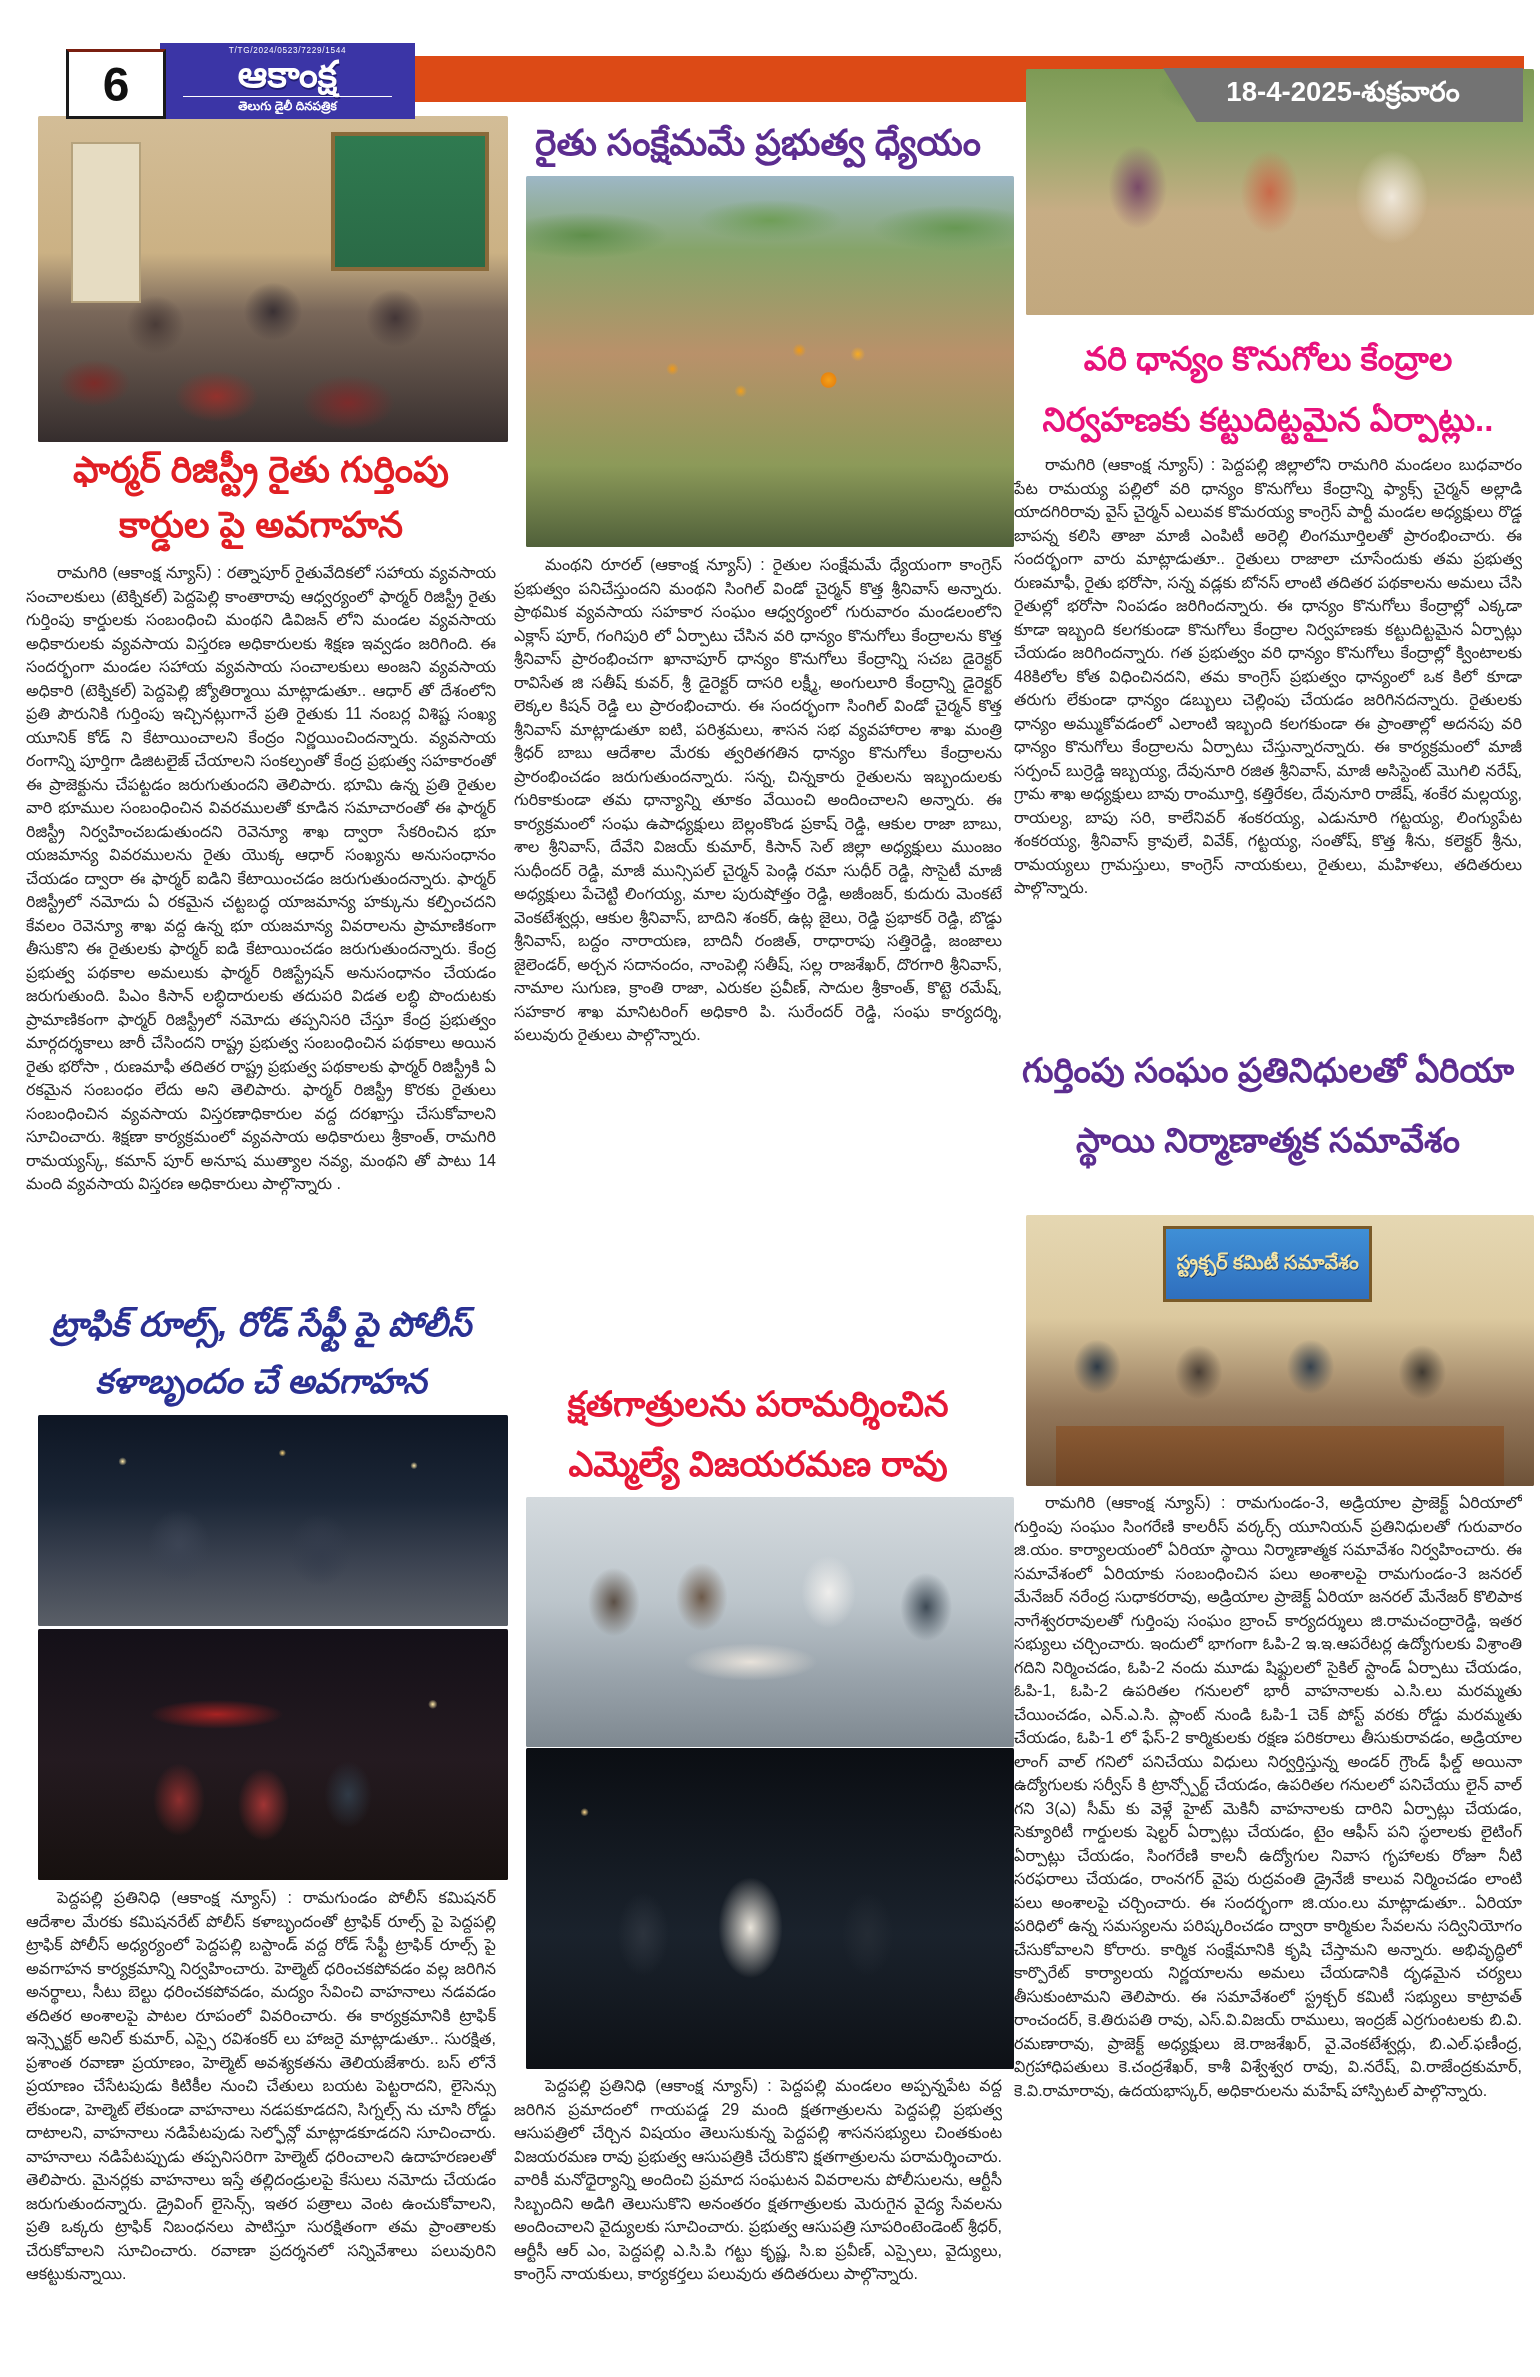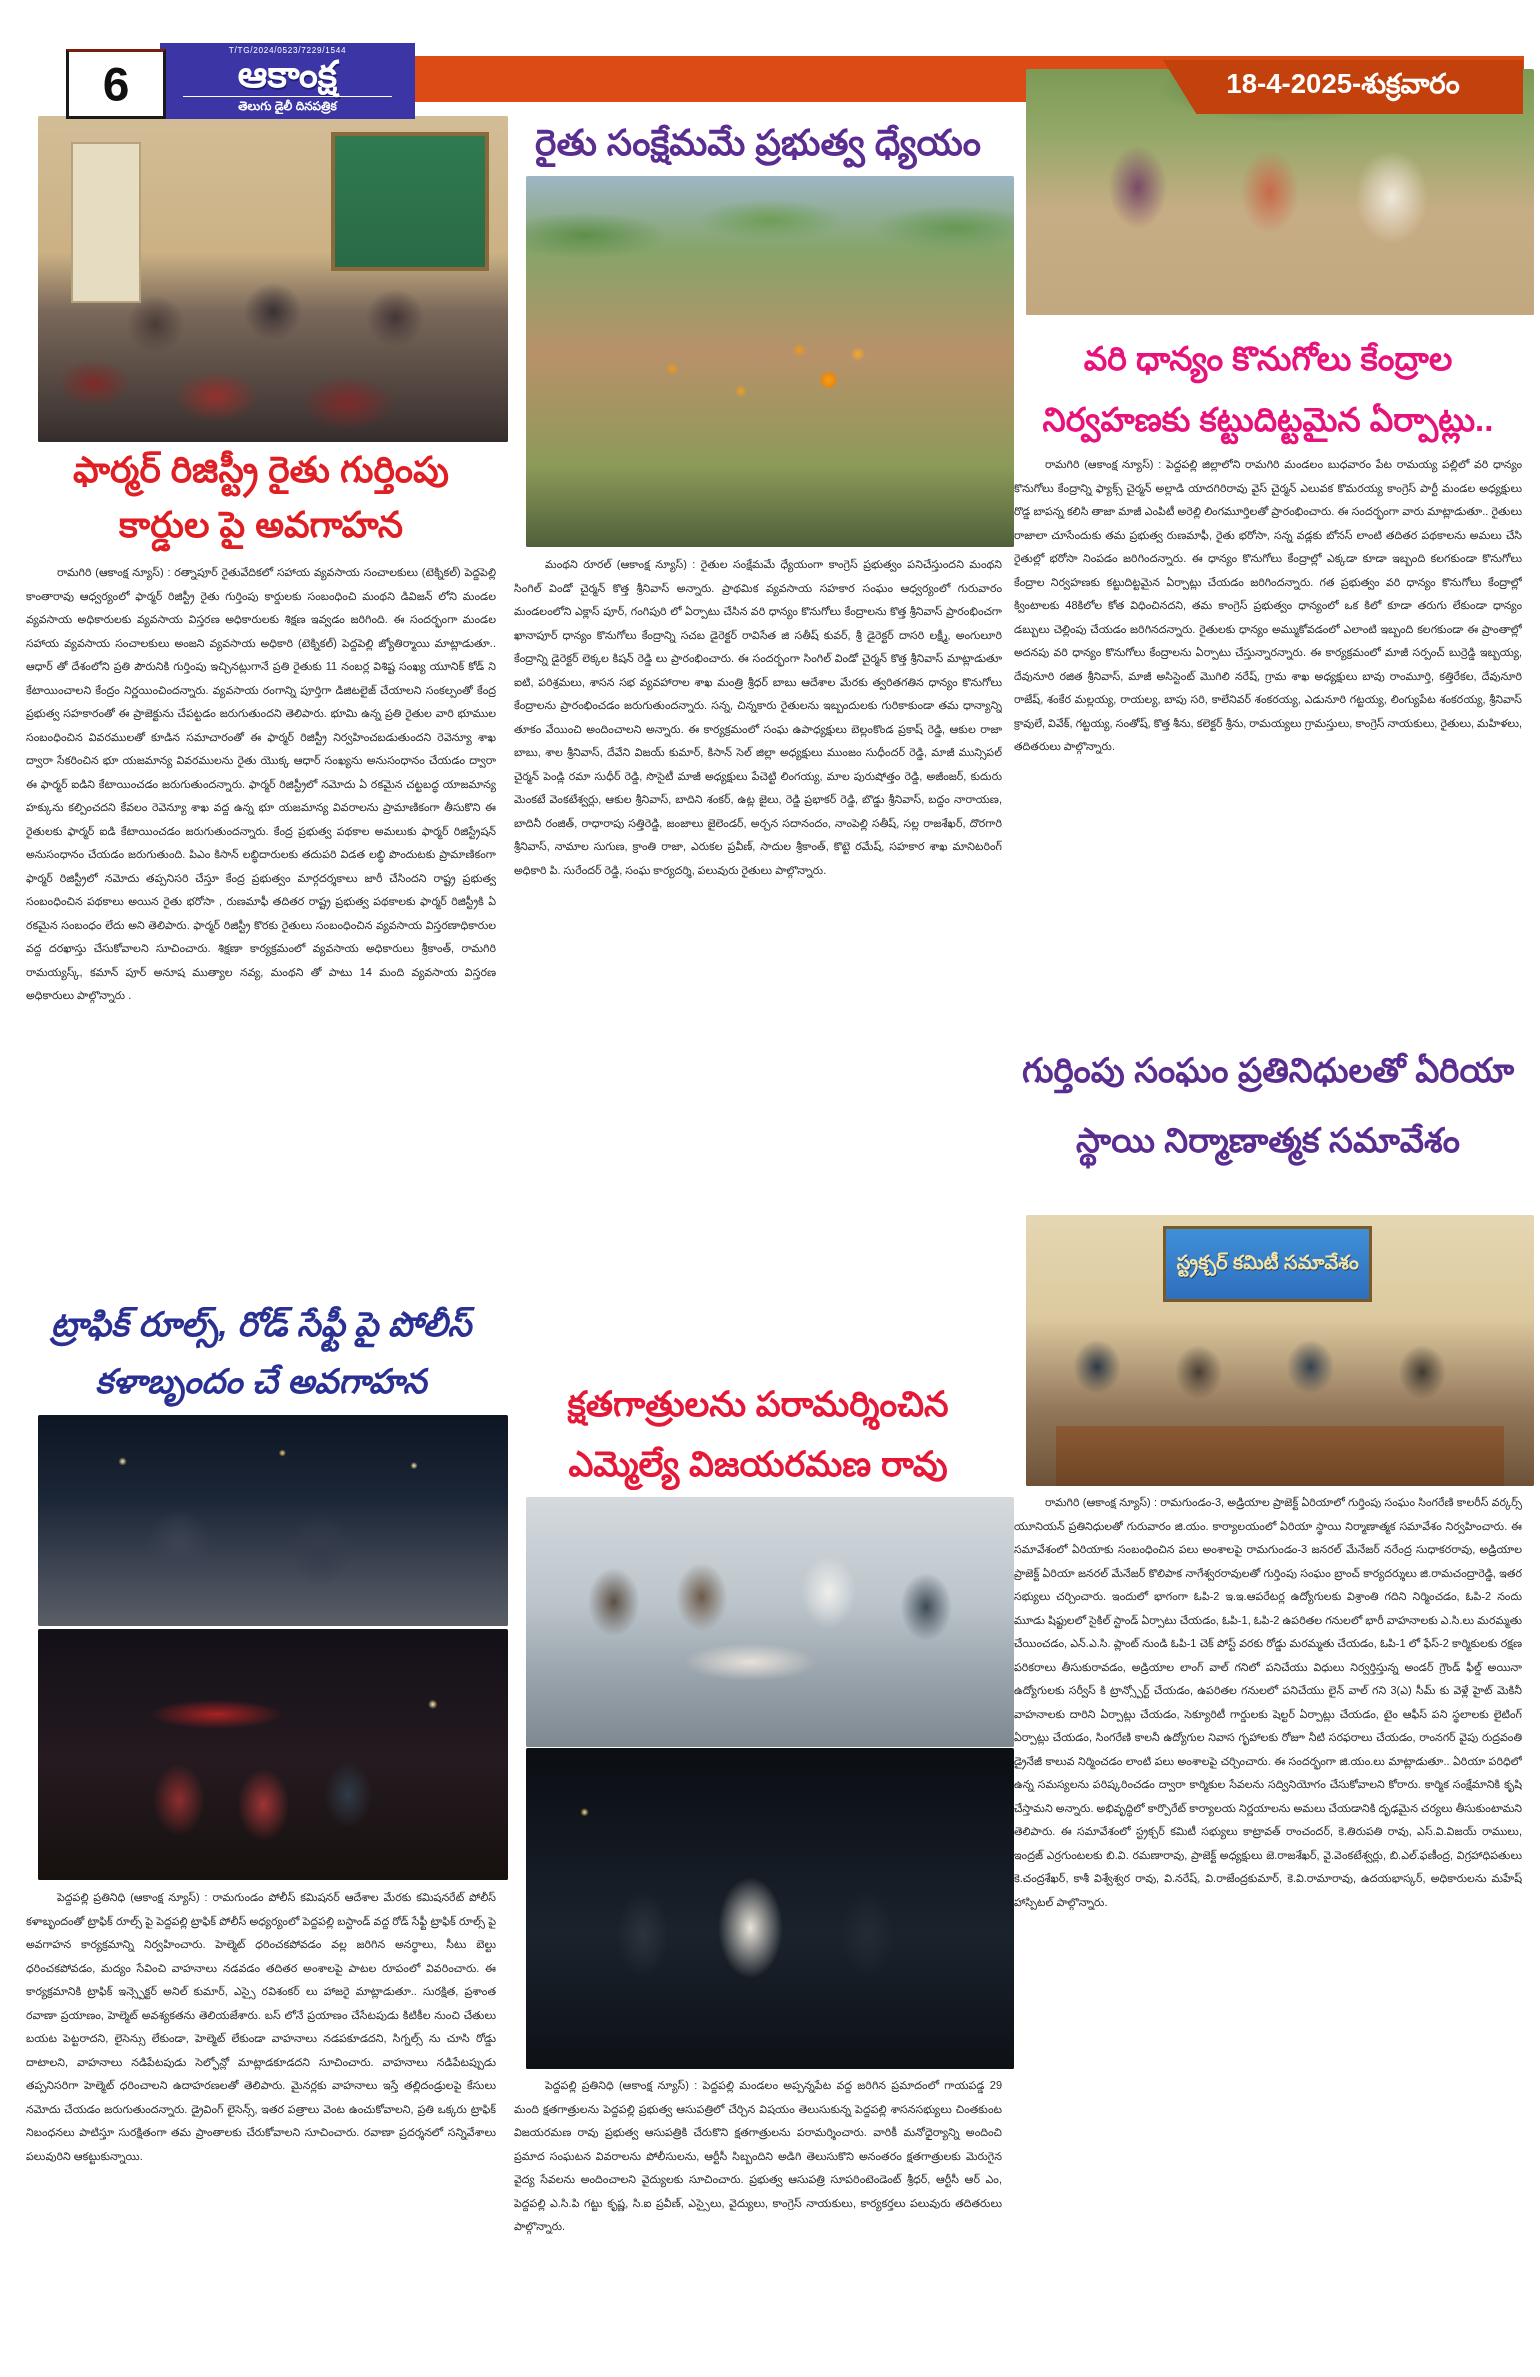--- a/index.html
+++ b/index.html
@@ -13,31 +13,31 @@
               border:3px solid #1a1a1a;border-top-color:#7a1f10;
               display:flex;align-items:center;justify-content:center;z-index:3;}
   .pageno-box span{font-size:48px;font-weight:bold;color:#111;}
   .masthead{left:160px;top:43px;width:255px;height:76px;background:#3B35A6;z-index:2;
             display:flex;flex-direction:column;align-items:center;justify-content:center;}
   .masthead .reg{font-size:8.2px;color:#fefefe;letter-spacing:0.7px;}
   .masthead .title{font-size:37px;font-weight:bold;color:#ffffff;line-height:39px;
                    text-shadow:0.7px 1.5px 0 #221d6e;}
   .masthead .rule{width:82%;height:1.5px;background:#ffffff;margin:1.5px 0;}
   .masthead .tagline{font-size:12px;font-weight:bold;color:#ffffff;}
-  .date-box{left:1163px;top:60px;width:360px;height:54px;background:#c2410c;z-index:2;
+  .date-box{left:1163px;top:68px;width:360px;height:54px;background:#737373;z-index:2;
             clip-path:polygon(0 0,100% 0,100% 100%,9.3% 100%);
             display:flex;align-items:center;justify-content:center;}
   .date-box span{font-size:27.6px;font-weight:bold;color:#ffffff;}
 
   
   .headline{font-weight:bold;text-align:center;display:flex;align-items:center;justify-content:center;}
   .headline div{width:100%;}
 
   
-  .body-text{font-size:11px;line-height:23.5px;text-align:justify;color:#262626;
+  .body-text{font-size:16px;line-height:23.5px;text-align:justify;color:#262626;
              overflow:hidden;}
   .body-text::first-line{}
   .body-text{text-indent:31px;}
 
   
   .photo{overflow:hidden;border-radius:1.5px;margin-left:12px;}
   #photo-training{
     background:
       radial-gradient(ellipse 52px 34px at 12% 82%, #7c2b28 0%, transparent 70%),
       radial-gradient(ellipse 60px 37px at 38% 86%, #93312c 0%, transparent 70%),

